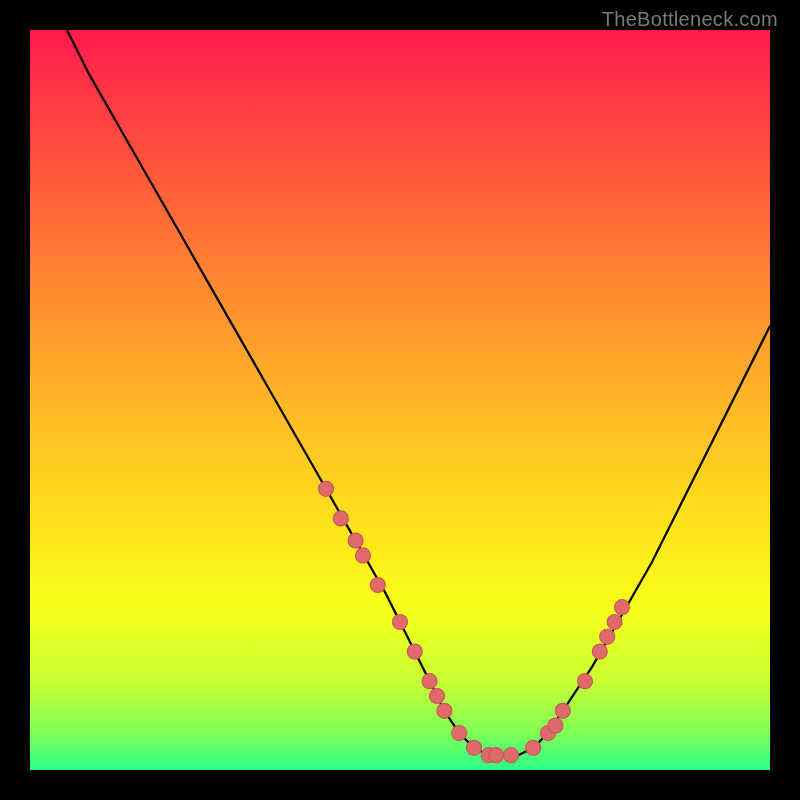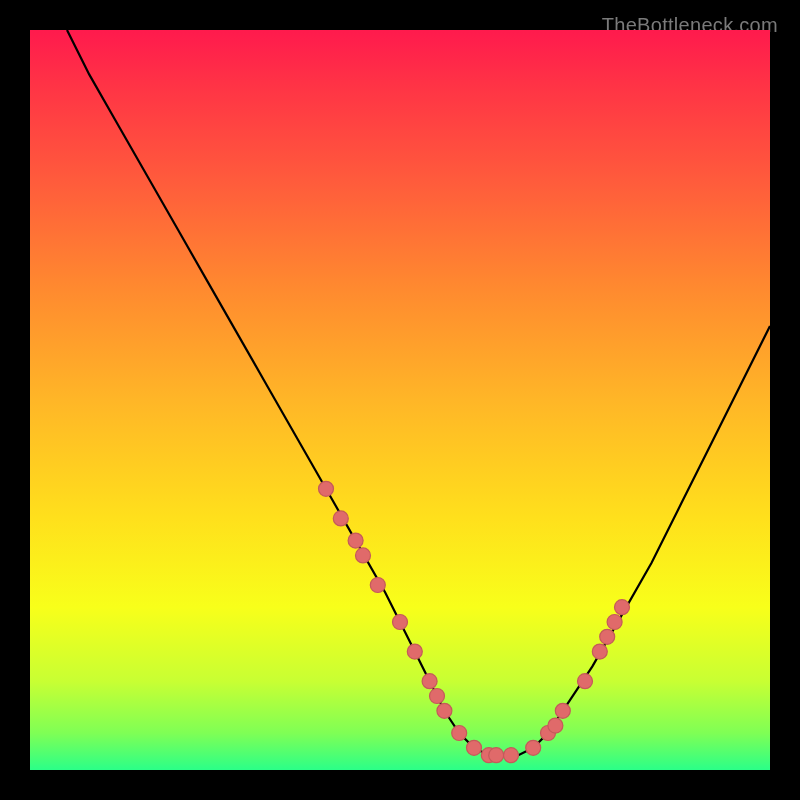--- a/index.html
+++ b/index.html
@@ -32,21 +32,21 @@
       #ffb627 50%,
       #ffe01c 66%,
       #f8ff1a 78%,
       #c8ff33 88%,
       #7fff55 95%,
       #2bff88 100%
     );
   }
   .watermark {
     position: absolute;
-    top: 14px;
+    top: 8px;
     right: 22px;
     font-size: 20px;
     color: #7a7a7a;
     letter-spacing: 0.3px;
   }
   svg.curve {
     position: absolute;
     top: 0;
     left: 0;
   }

